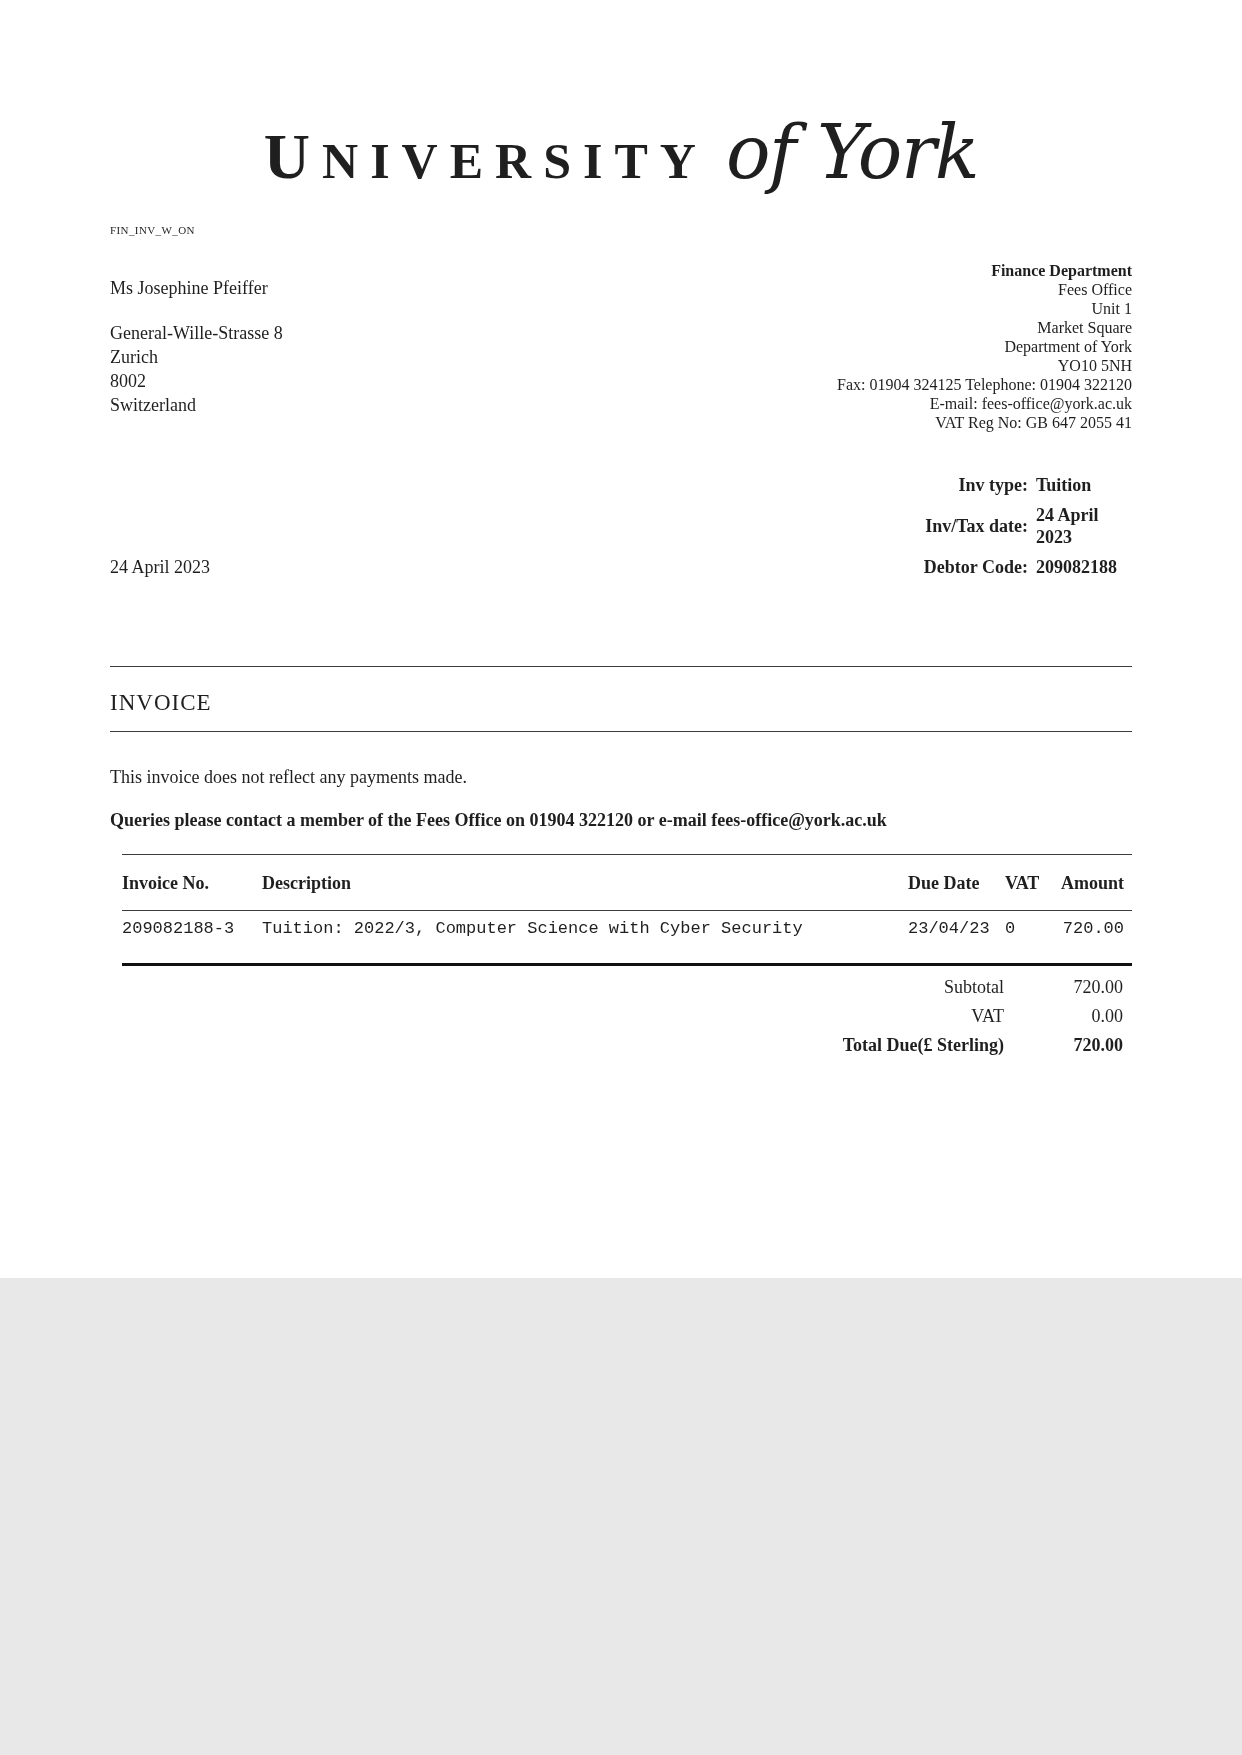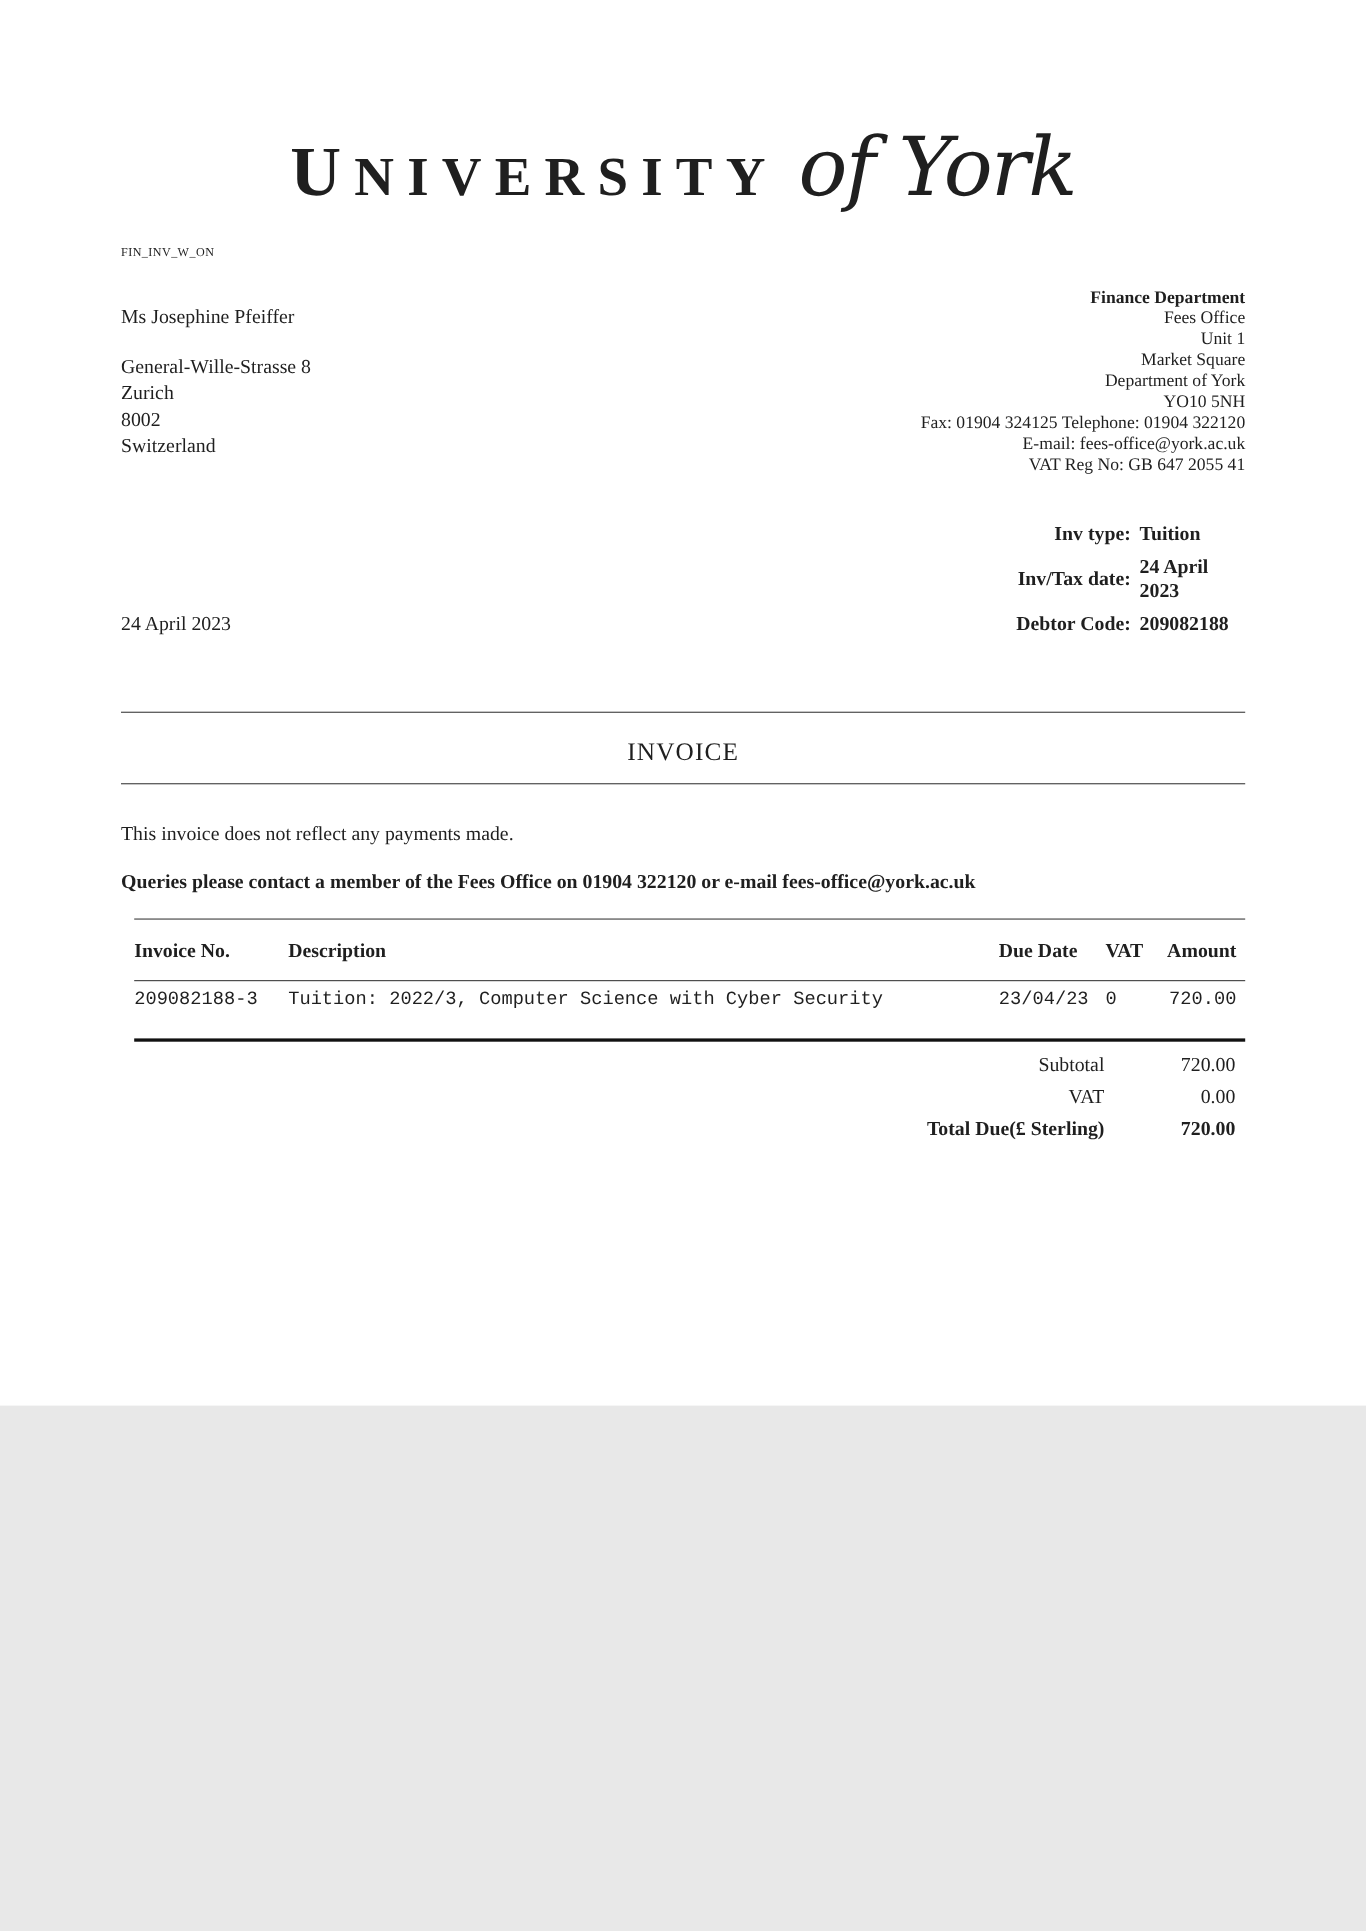--- a/index.html
+++ b/index.html
@@ -38,22 +38,22 @@
   .meta { margin-top:42px; font-size:18px; font-weight:700; }
   .meta-row { display:flex; justify-content:flex-end; align-items:center; margin-bottom:8px; line-height:22px; }
   .meta-label { text-align:right; }
   .meta-value { width:104px; padding-left:8px; }
   .meta-row3 { display:flex; justify-content:space-between; align-items:center; line-height:22px; }
   .doc-date { font-size:18px; font-weight:400; }
   .meta-pair { display:flex; align-items:center; }
 
   
   .invoice-banner {
-    margin-top:69px; border-top:1px solid #3c3c3c; border-bottom:1px solid #3c3c3c;
-    text-align:center; padding:22px 0 15px; font-size:23px; letter-spacing:1px; line-height:27px;
+    margin-top:88px; border-top:1px solid #3c3c3c; border-bottom:1px solid #3c3c3c;
+    padding:22px 0 15px; font-size:23px; letter-spacing:1px; line-height:27px;
   }
 
   
   .note { font-size:18px; line-height:22px; }
   .note-1 { margin-top:34px; }
   .note-2 { margin-top:21px; }
   .note-3 { margin-top:21px; font-weight:700; }
 
   
   .items-table { margin-top:23px; border-top:1px solid #3c3c3c;margin-left:12px; }

